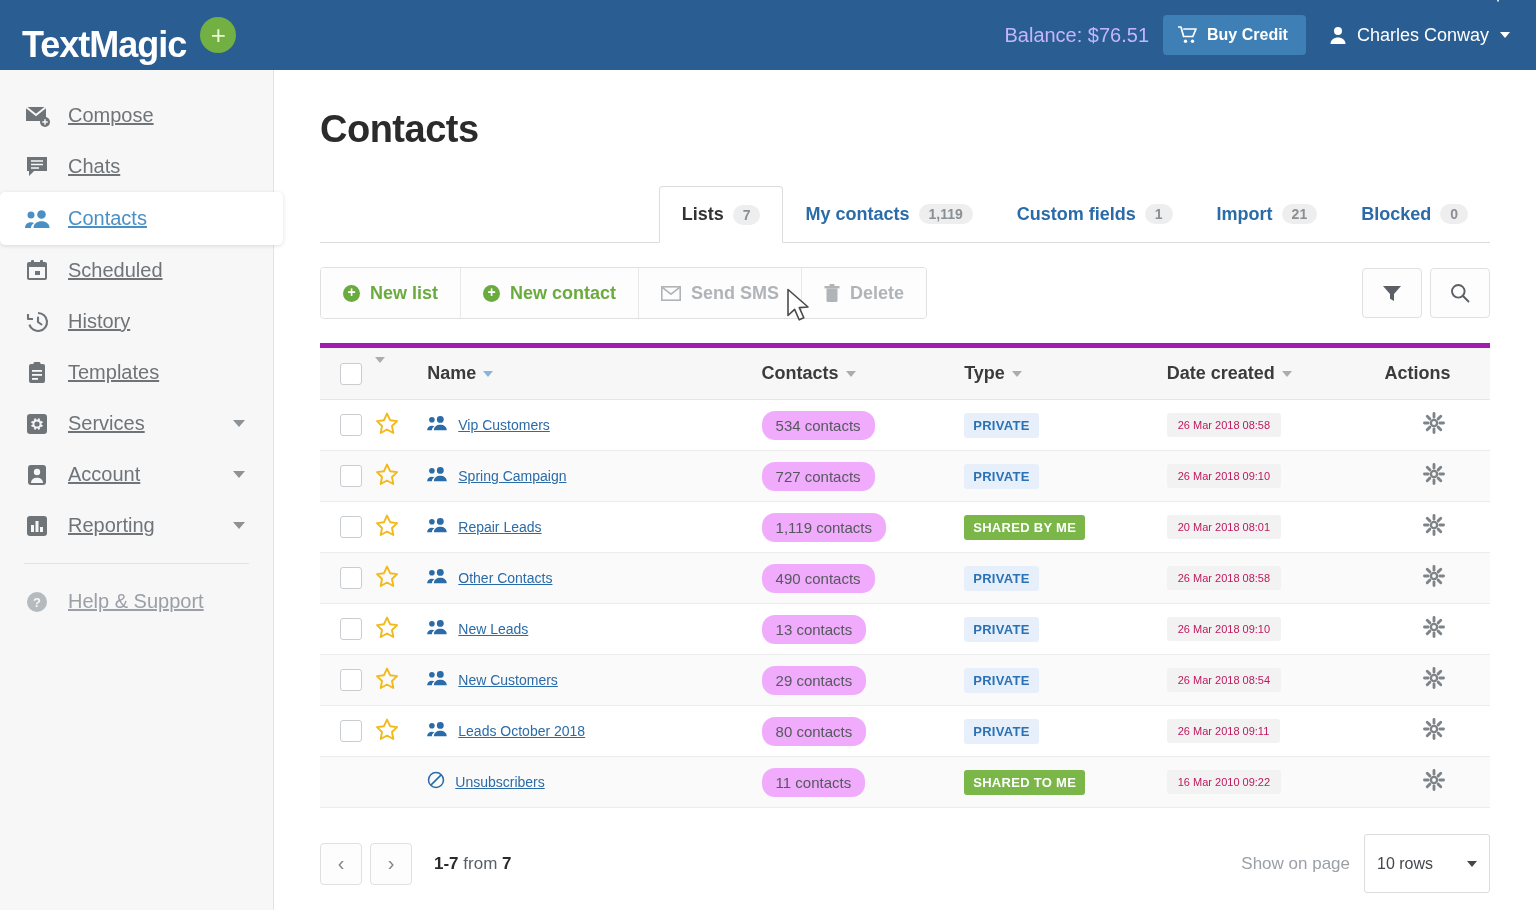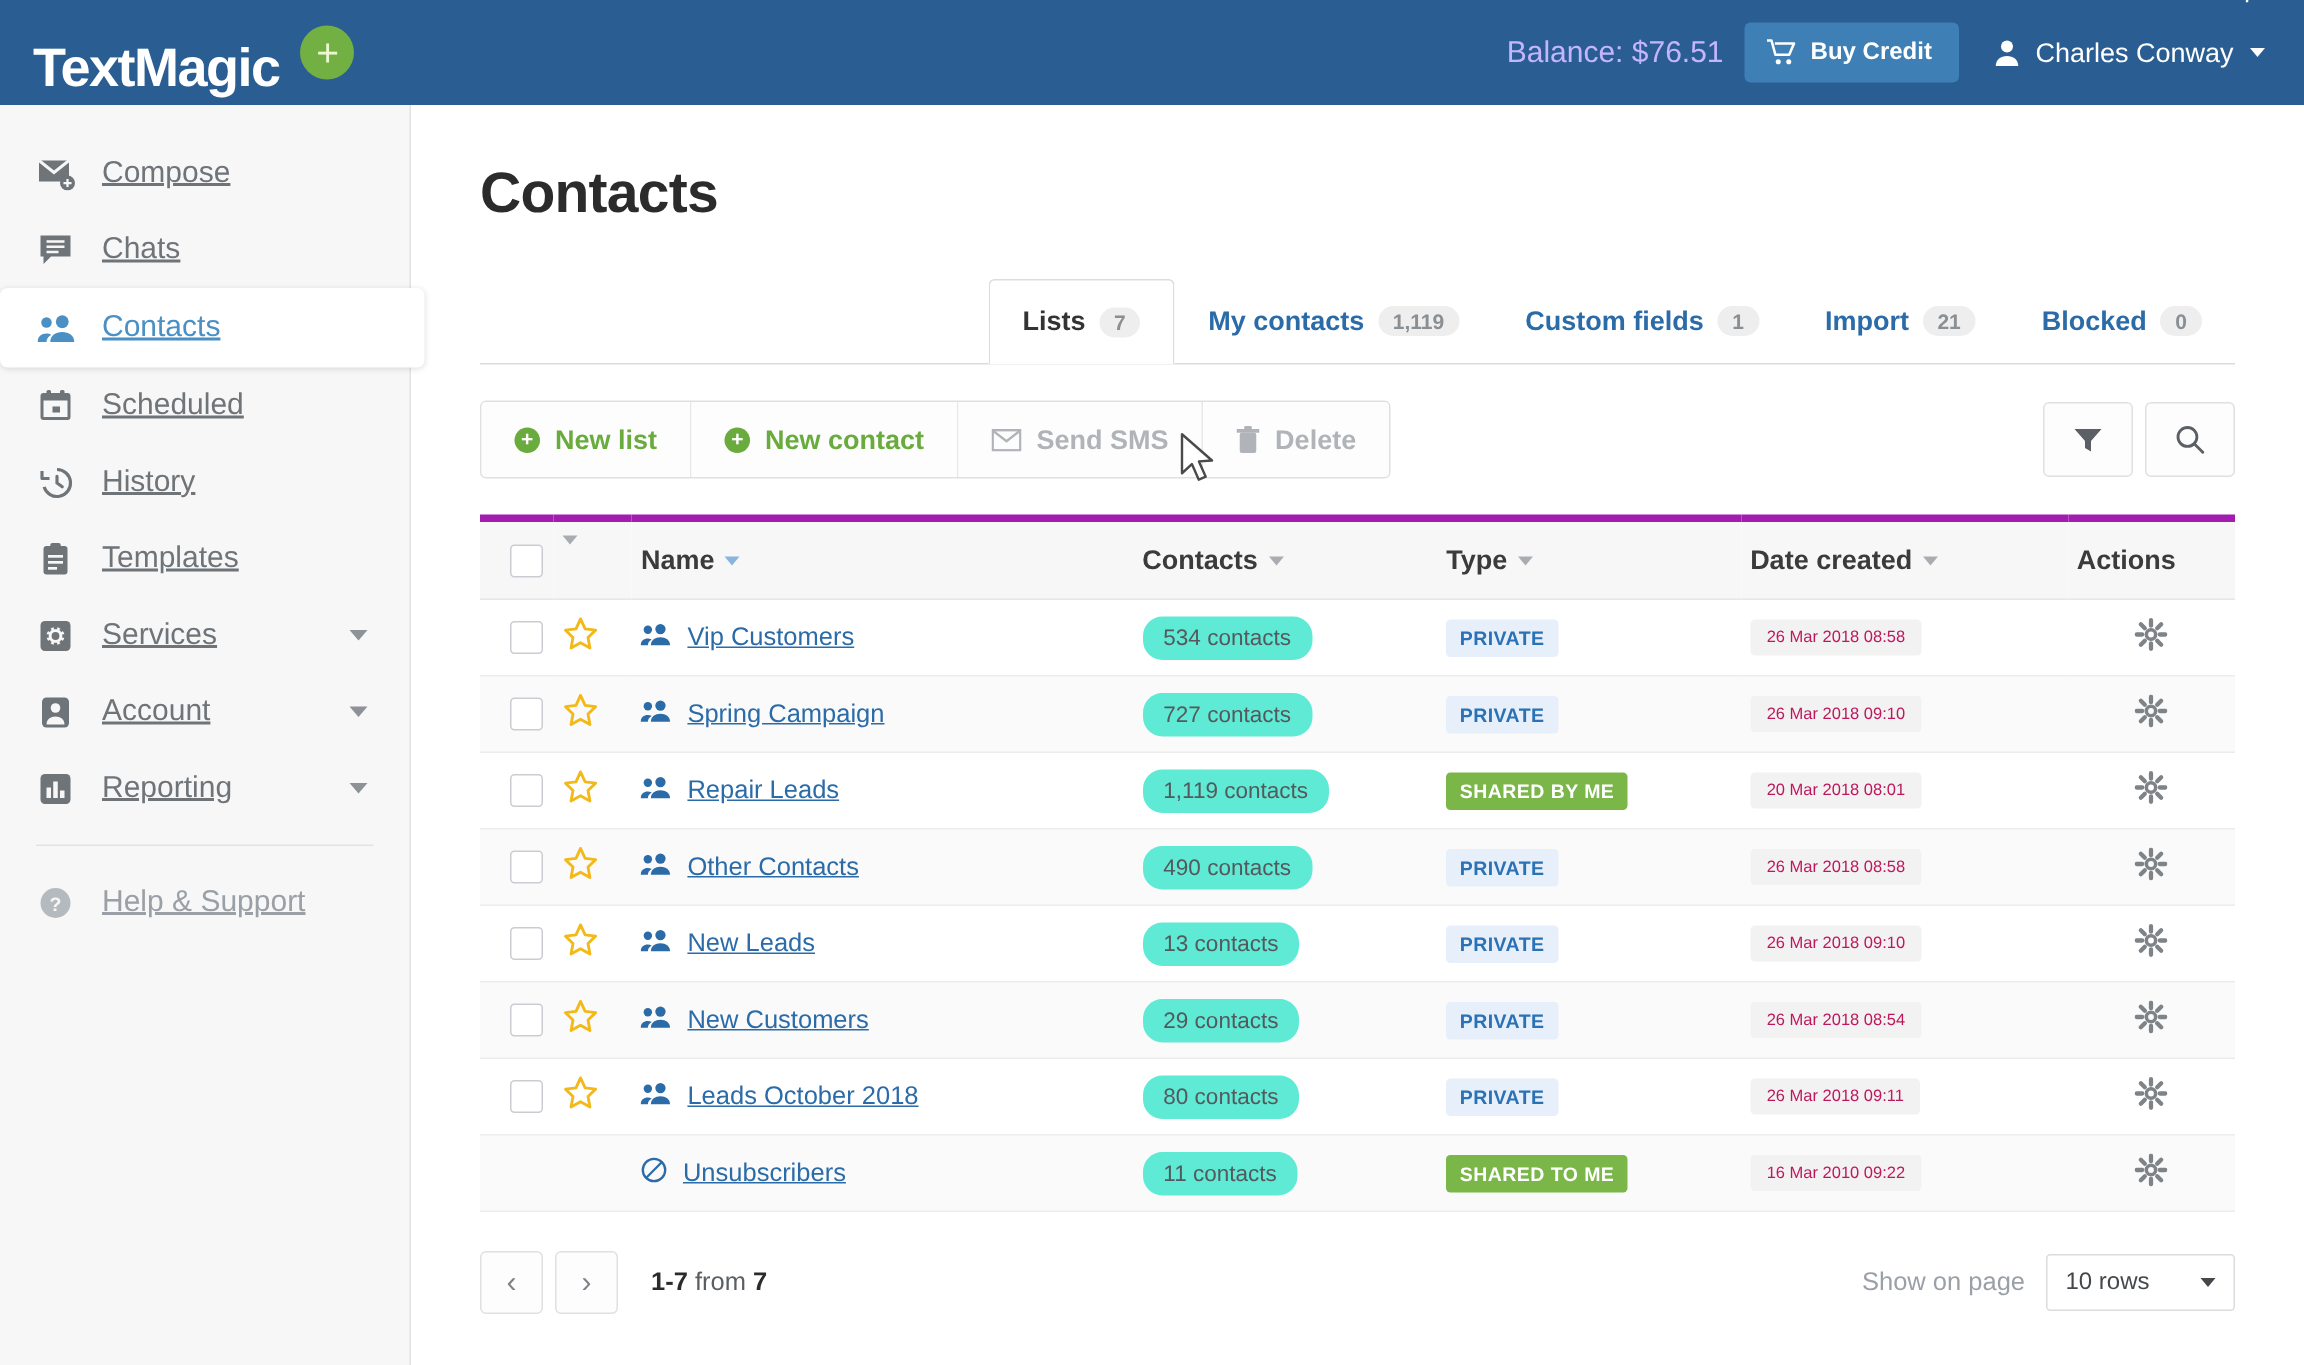--- a/index.html
+++ b/index.html
@@ -168,25 +168,25 @@
   .col-cnt   { width: 200px; }
   .col-type  { width: 200px; }
   .col-date  { width: 215px; }
   .col-act   { width: 110px; text-align: center; }
   .cbox {
     width: 22px; height: 22px; border: 1px solid #c9cdd1;
     border-radius: 3px; background: #ffffff; cursor: pointer; display: block;
   }
   .name-cell { display: flex; align-items: center; gap: 10px; }
   .name-link {
-    color: #2a6ba8; font-size: 17px; text-decoration: underline; cursor: pointer;
+    color: #2a6ba8; font-size: 14px; text-decoration: underline; cursor: pointer;
     white-space: nowrap;
   }
   .pill {
-    display: inline-block; background: #5eead4; color: #55595d;
+    display: inline-block; background: #f0abfc; color: #55595d;
     border-radius: 13px; padding: 6px 14px; font-size: 15px;
     white-space: nowrap;
   }
   .badge {
     display: inline-block; border-radius: 3px; padding: 5px 9px;
     font-size: 13px; font-weight: bold; letter-spacing: 0.3px;
     white-space: nowrap;
   }
   .badge.private { background: #e7f0fa; color: #2a72b5; }
   .badge.shared  { background: #7ab648; color: #ffffff; }
@@ -201,21 +201,21 @@
     width: 42px; height: 42px; border: 1px solid #e0e0e0; border-radius: 4px;
     background: #fdfdfd; display: flex; align-items: center;
     justify-content: center; cursor: pointer; color: #7e8388; font-size: 20px;
     margin-right: 8px;
   }
   .range { font-size: 17px; color: #5a5f64; margin-left: 14px; }
   .range b { color: #2b2b2b; }
   .footer-right { margin-left: auto; display: flex; align-items: center; gap: 14px; }
   .show-label { font-size: 17px; color: #9aa0a6; }
   .rows-select {
-    width: 126px; height: 38px; border: 1px solid #dcdcdc; border-radius: 3px;
+    width: 126px; height: 59px; border: 1px solid #dcdcdc; border-radius: 3px;
     background: #ffffff; display: flex; align-items: center;
     padding: 0 12px; font-size: 16px; color: #44484c; cursor: pointer;
     justify-content: space-between;
   }
 
   
   .cursor { position: absolute; left: 786px; top: 288px; z-index: 50; }
 </style>
 </head>
 <body>

